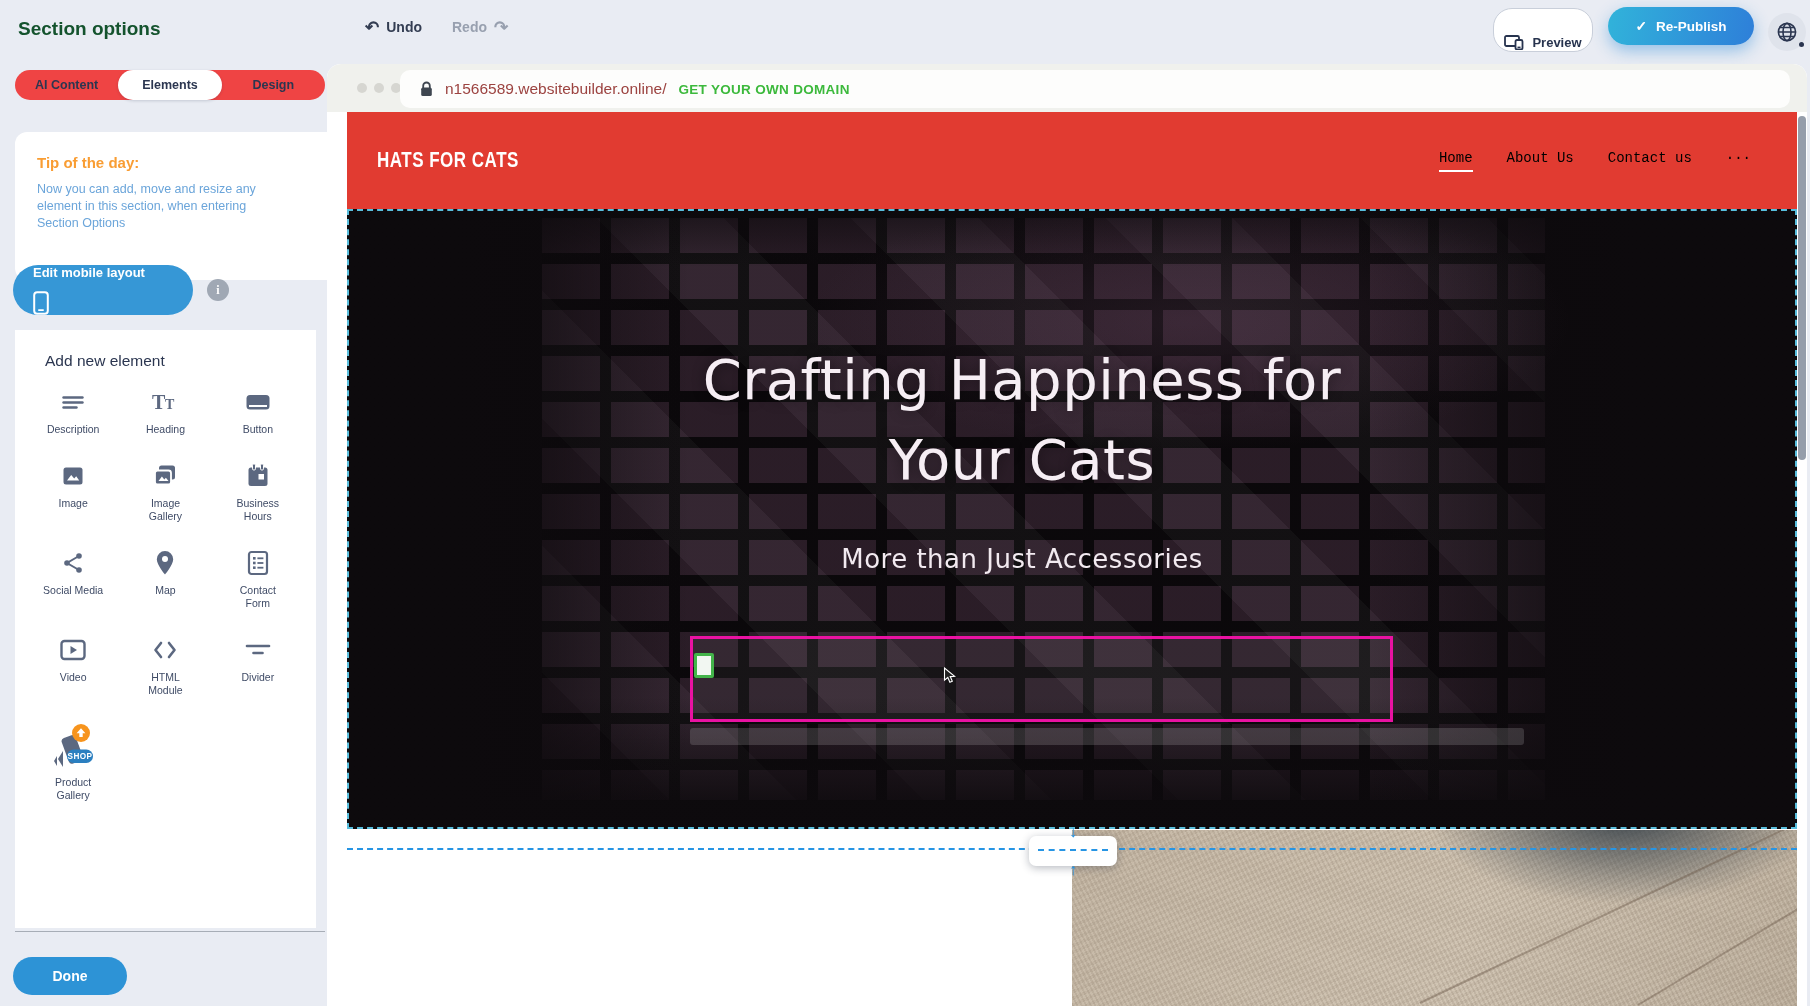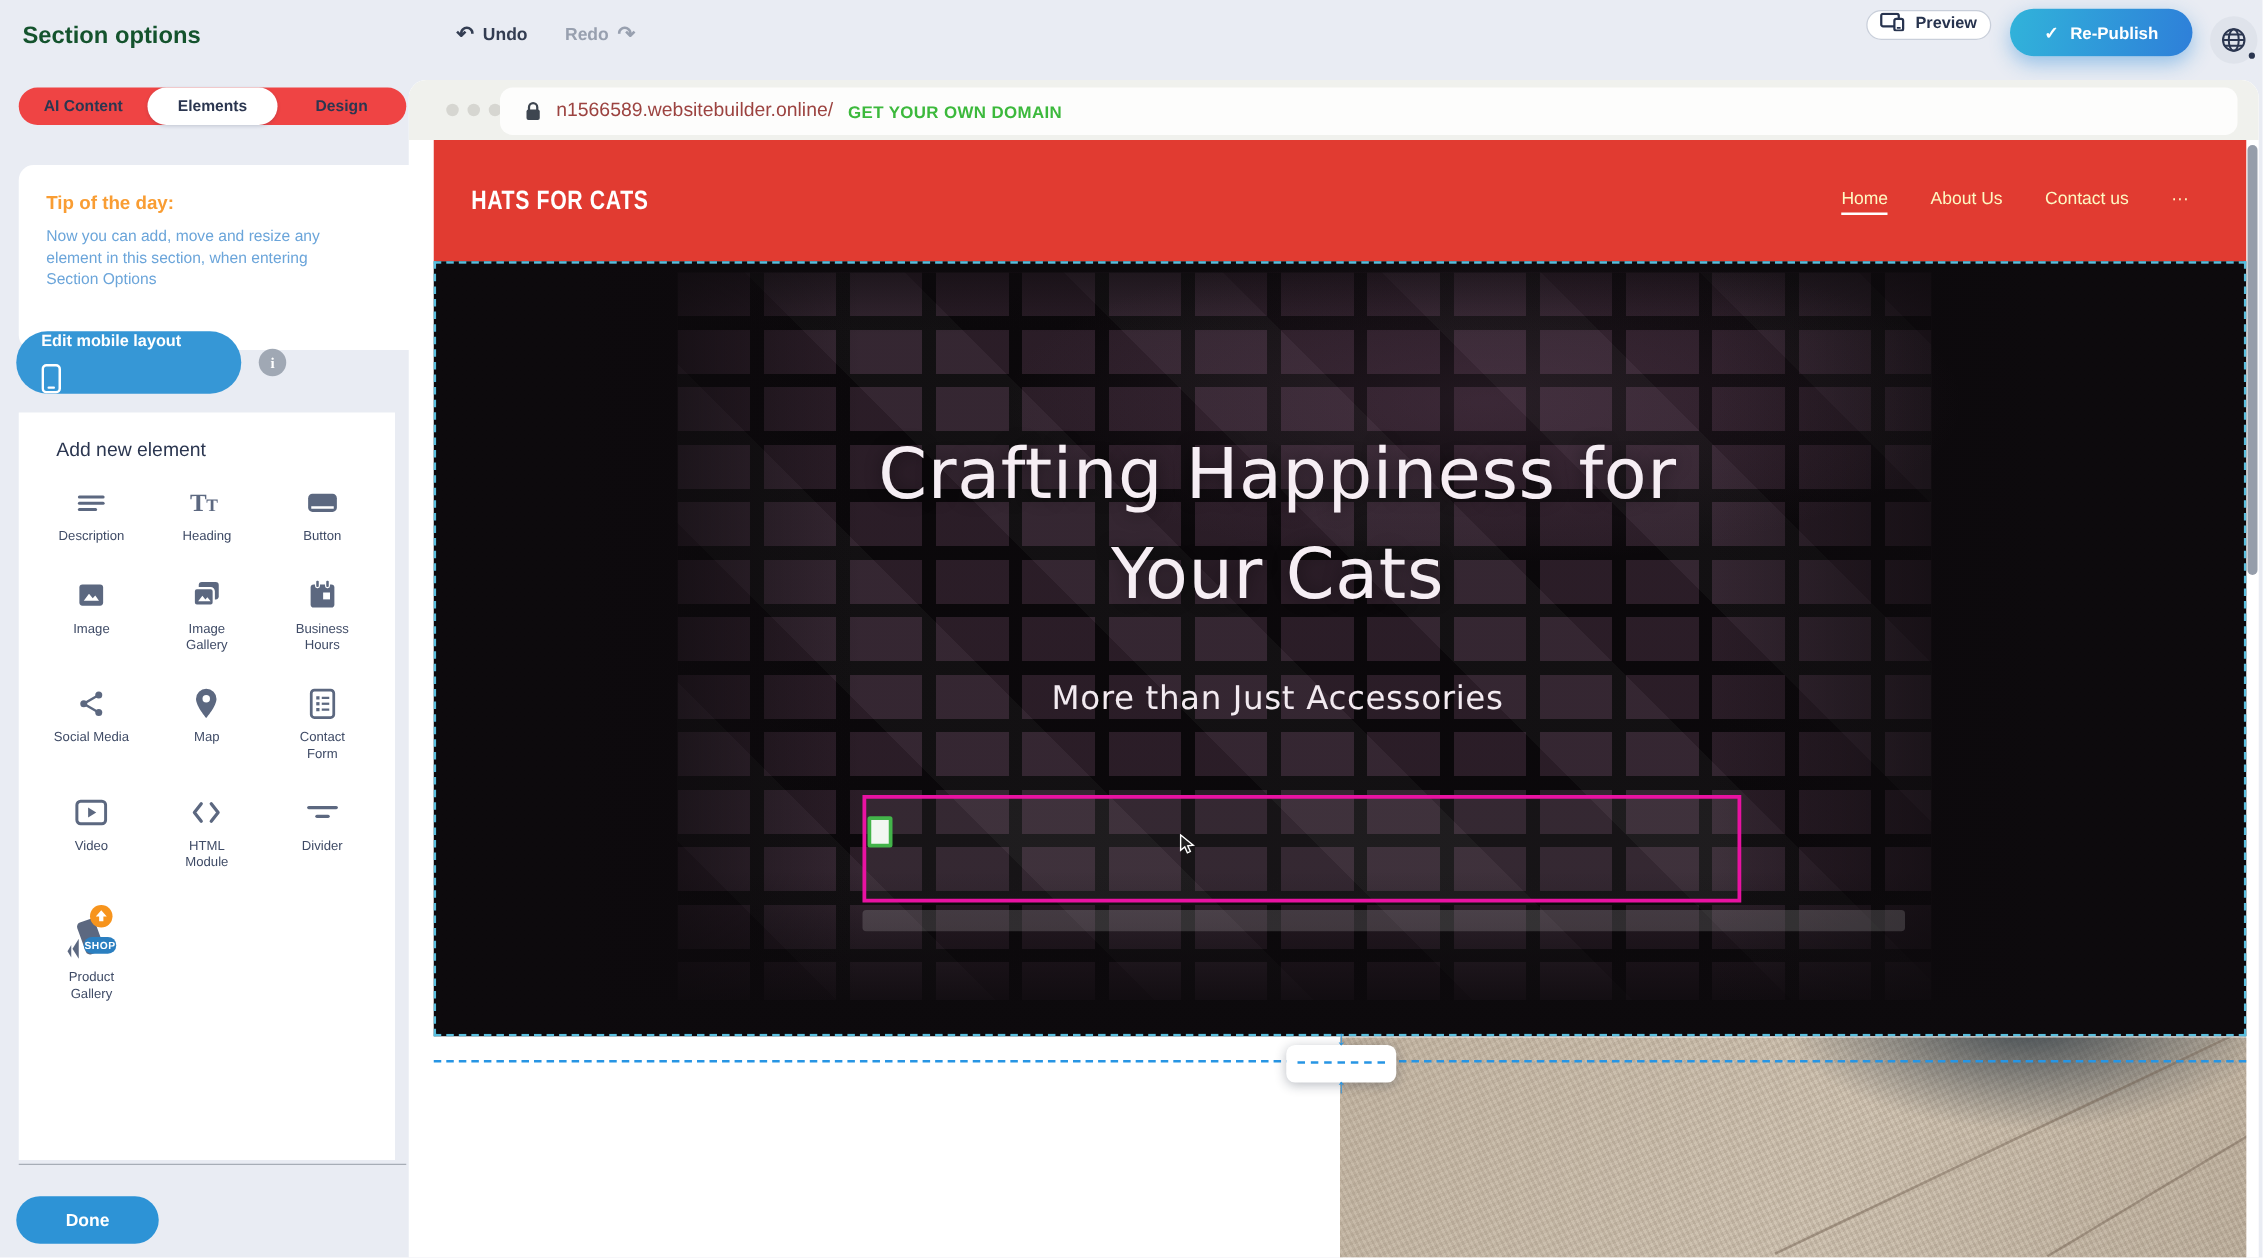--- a/index.html
+++ b/index.html
@@ -8,22 +8,22 @@
     background:#e9ecf3;font-family:"Liberation Sans",sans-serif;color:#1c2742;
   }
   .abs{position:absolute}
 
   
   .section-title{left:18px;top:18px;font-size:19px;font-weight:bold;color:#14532d;}
   .undo-btn,.redo-btn{top:14px;height:26px;display:flex;align-items:center;gap:7px;cursor:pointer;font-size:14px;font-weight:bold;}
   .undo-btn{left:365px;color:#333d52;}
   .redo-btn{left:452px;color:#98a0af;}
   .arrow-glyph{font-size:17px;line-height:1;}
-  .preview-btn{left:1493px;top:8px;width:100px;height:24px;border-radius:19px;background:#fff;border:1px solid #c9cfda;
-    display:flex;align-items:flex-start;justify-content:center;gap:8px;font-size:13px;font-weight:bold;color:#27334e;cursor:pointer;}
+  .preview-btn{left:1493px;top:8px;width:100px;height:44px;border-radius:19px;background:#fff;border:1px solid #c9cfda;
+    display:flex;align-items:flex-end;justify-content:center;gap:8px;font-size:13px;font-weight:bold;color:#27334e;cursor:pointer;}
   .republish-btn{left:1608px;top:7px;width:146px;height:38px;border-radius:20px;border:none;
     background:linear-gradient(100deg,#31b3da,#2e7fd9);box-shadow:0 6px 16px rgba(46,140,218,.45);
     display:flex;align-items:center;justify-content:center;gap:9px;color:#fff;font-size:13.5px;font-weight:bold;cursor:pointer;}
   .check-glyph{font-size:14px;font-weight:bold;}
   .globe-btn{left:1768px;top:13px;width:38px;height:38px;border-radius:50%;background:#dfe3eb;
     display:flex;align-items:center;justify-content:center;cursor:pointer;}
   .globe-dot{position:absolute;right:2px;bottom:4px;width:5px;height:5px;border-radius:50%;background:#2b3650;}
 
   
   .tabs{left:15px;top:70px;width:310px;height:30px;border-radius:15px;background:#ef4444;display:flex;}
@@ -54,21 +54,21 @@
   .url-pill{position:absolute;left:73px;top:6px;right:17px;height:38px;border-radius:10px;background:#fdfdfc;
     display:flex;align-items:center;padding-left:20px;gap:12px;}
   .url-text{font-size:15.5px;color:#9c4340;}
   .domain-cta{font-size:13.5px;font-weight:bold;color:#3cb93c;letter-spacing:.3px;cursor:pointer;}
 
   
   .site-header{position:absolute;left:20px;top:48px;width:1450px;height:97px;background:#e13b31;
     display:flex;align-items:center;justify-content:space-between;padding:0 46px 0 30px;box-sizing:border-box;}
   .site-logo{color:#fff;font-size:17px;font-weight:bold;letter-spacing:.5px;transform:scaleY(1.25);transform-origin:left center;}
   .site-nav{display:flex;align-items:center;gap:34px;}
-  .nav-item{color:#fef9c3;font-size:14px;font-family:Liberation Sans, sans-serif;cursor:pointer;padding-bottom:4px;border-bottom:2px solid transparent;}
+  .nav-item{color:#000000;font-size:14px;font-family:Liberation Mono, monospace;cursor:pointer;padding-bottom:4px;border-bottom:2px solid transparent;}
   .nav-item.active{border-bottom-color:#fff;}
 
   .hero{position:absolute;left:20px;top:145px;width:1450px;height:620px;background:#0d0a0d;
     border:2px dashed #58bedd;box-sizing:border-box;overflow:hidden;}
   .tiles{position:absolute;left:193px;top:7px;right:250px;bottom:27px;background-color:#3d2938;
     background-image:
       repeating-linear-gradient(45deg, rgba(0,0,0,.10) 0 90px, rgba(255,255,255,.045) 90px 180px),
       repeating-linear-gradient(90deg, transparent 0 58px, #0c090c 58px 69px),
       repeating-linear-gradient(180deg, transparent 0 35px, #0c090c 35px 46px);}
   .vignette{position:absolute;inset:0;background:

